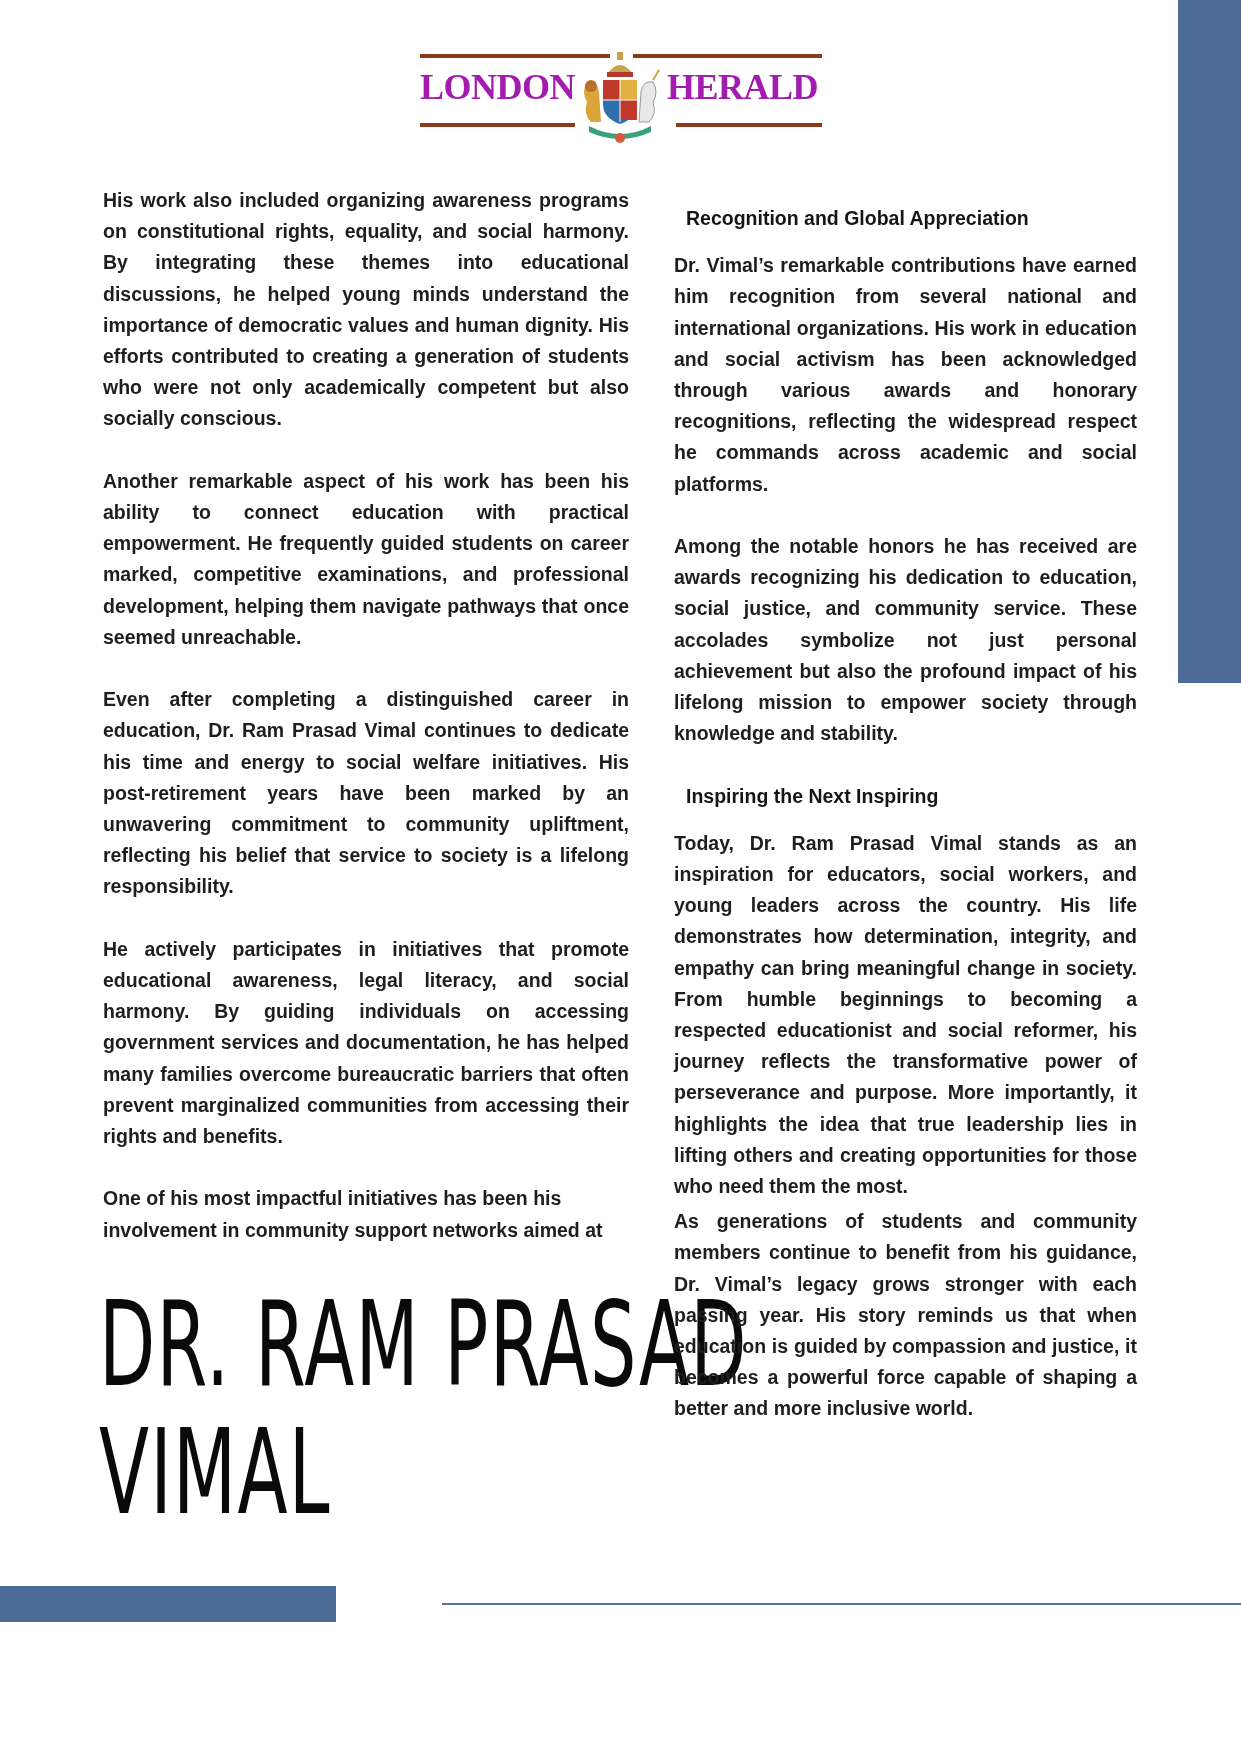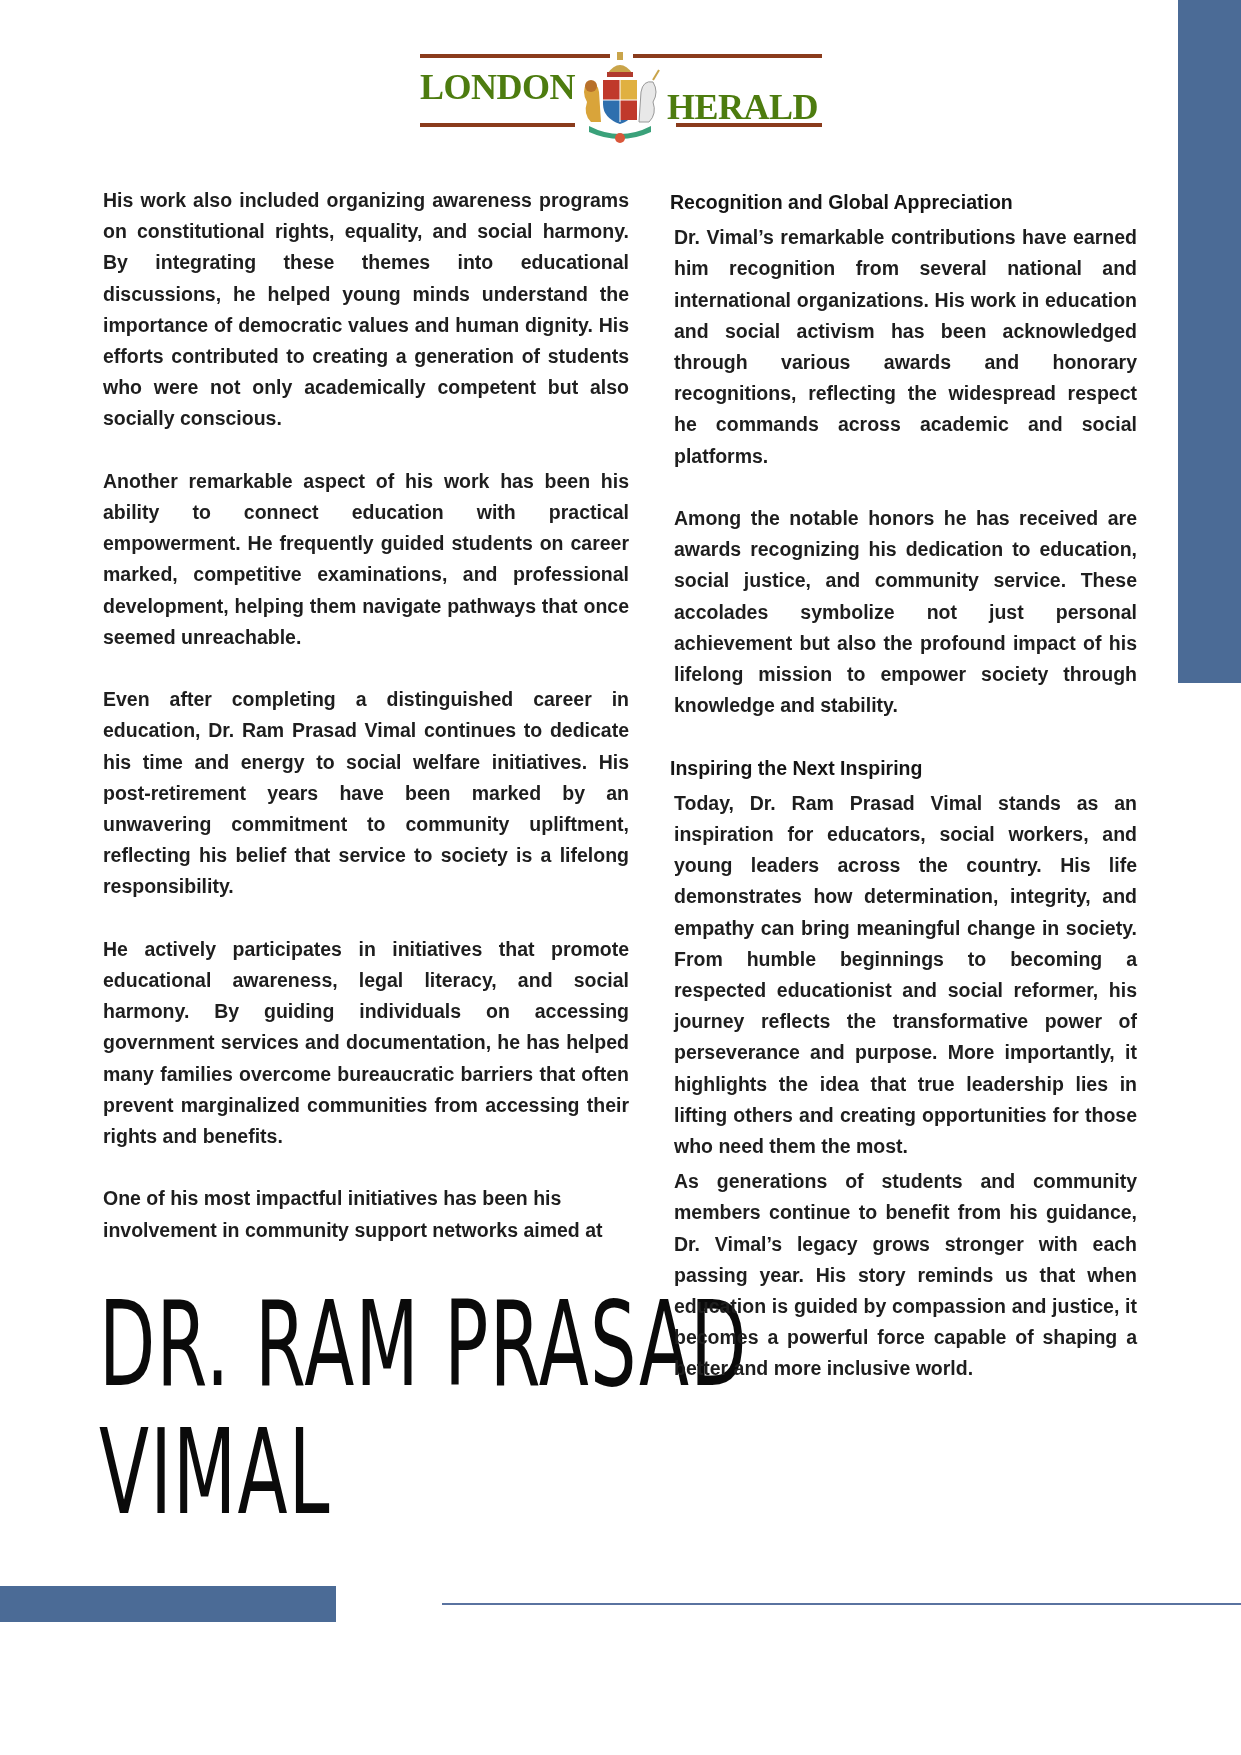--- a/index.html
+++ b/index.html
@@ -13,32 +13,32 @@
     .bottom-line { position: absolute; left: 442px; top: 1603px; right: 0; height: 2px; background: #5a73a0; }
 
     
     .masthead { position: absolute; left: 420px; top: 52px; width: 402px; height: 94px; }
     .mh-rule { position: absolute; height: 4px; background: #8a3b1c; }
     .mh-rule.tl { left: 0; top: 2px; width: 190px; }
     .mh-rule.tr { left: 213px; top: 2px; width: 189px; }
     .mh-rule.bl { left: 0; top: 71px; width: 155px; }
     .mh-rule.br { left: 256px; top: 71px; width: 146px; }
     .mh-word { position: absolute; top: 17px; font-family: "Liberation Serif", "DejaVu Serif", serif;
-      font-weight: bold; font-size: 36px; letter-spacing: -0.5px; color: #4d7c0f; line-height: 1; }
+      font-weight: bold; font-size: 36px; letter-spacing: -0.5px; color: #a21caf; line-height: 1; }
     .mh-word.left { left: 0; }
-    .mh-word.right { left: 247px; margin-top: 20px; }
+    .mh-word.right { left: 247px; }
     .crest { position: absolute; left: 157px; top: 0; width: 86px; height: 94px; }
 
     
     .col { position: absolute; font-size: 19.5px; line-height: 31.2px; color: #1e1e1e; }
     .col.left { left: 99px; top: 181px; width: 534px; }
     .col.right { left: 670px; top: 187px; width: 471px; }
     .col p { margin: 4px; text-align: justify; font-weight: bold; }
     .col p.gap { margin-bottom: 31.2px; }
-    .col h3 { margin: 0; font-size: 19.5px; line-height: 31.2px; font-weight: bold; color: #151515; }
+    .col h3 { margin: 16px; font-size: 19.5px; line-height: 31.2px; font-weight: bold; color: #151515; }
 
     .big-name {
       position: absolute; left: 99px; top: 1280px; width: 560px;
       font-family: "DejaVu Sans", sans-serif; font-weight: normal;
       font-size: 118px; line-height: 128px; color: #0a0a0a;
       transform: scaleX(0.62); transform-origin: left top; white-space: nowrap;
       letter-spacing: 2px;
     }
     .big-name span { display: block; }
   </style>

